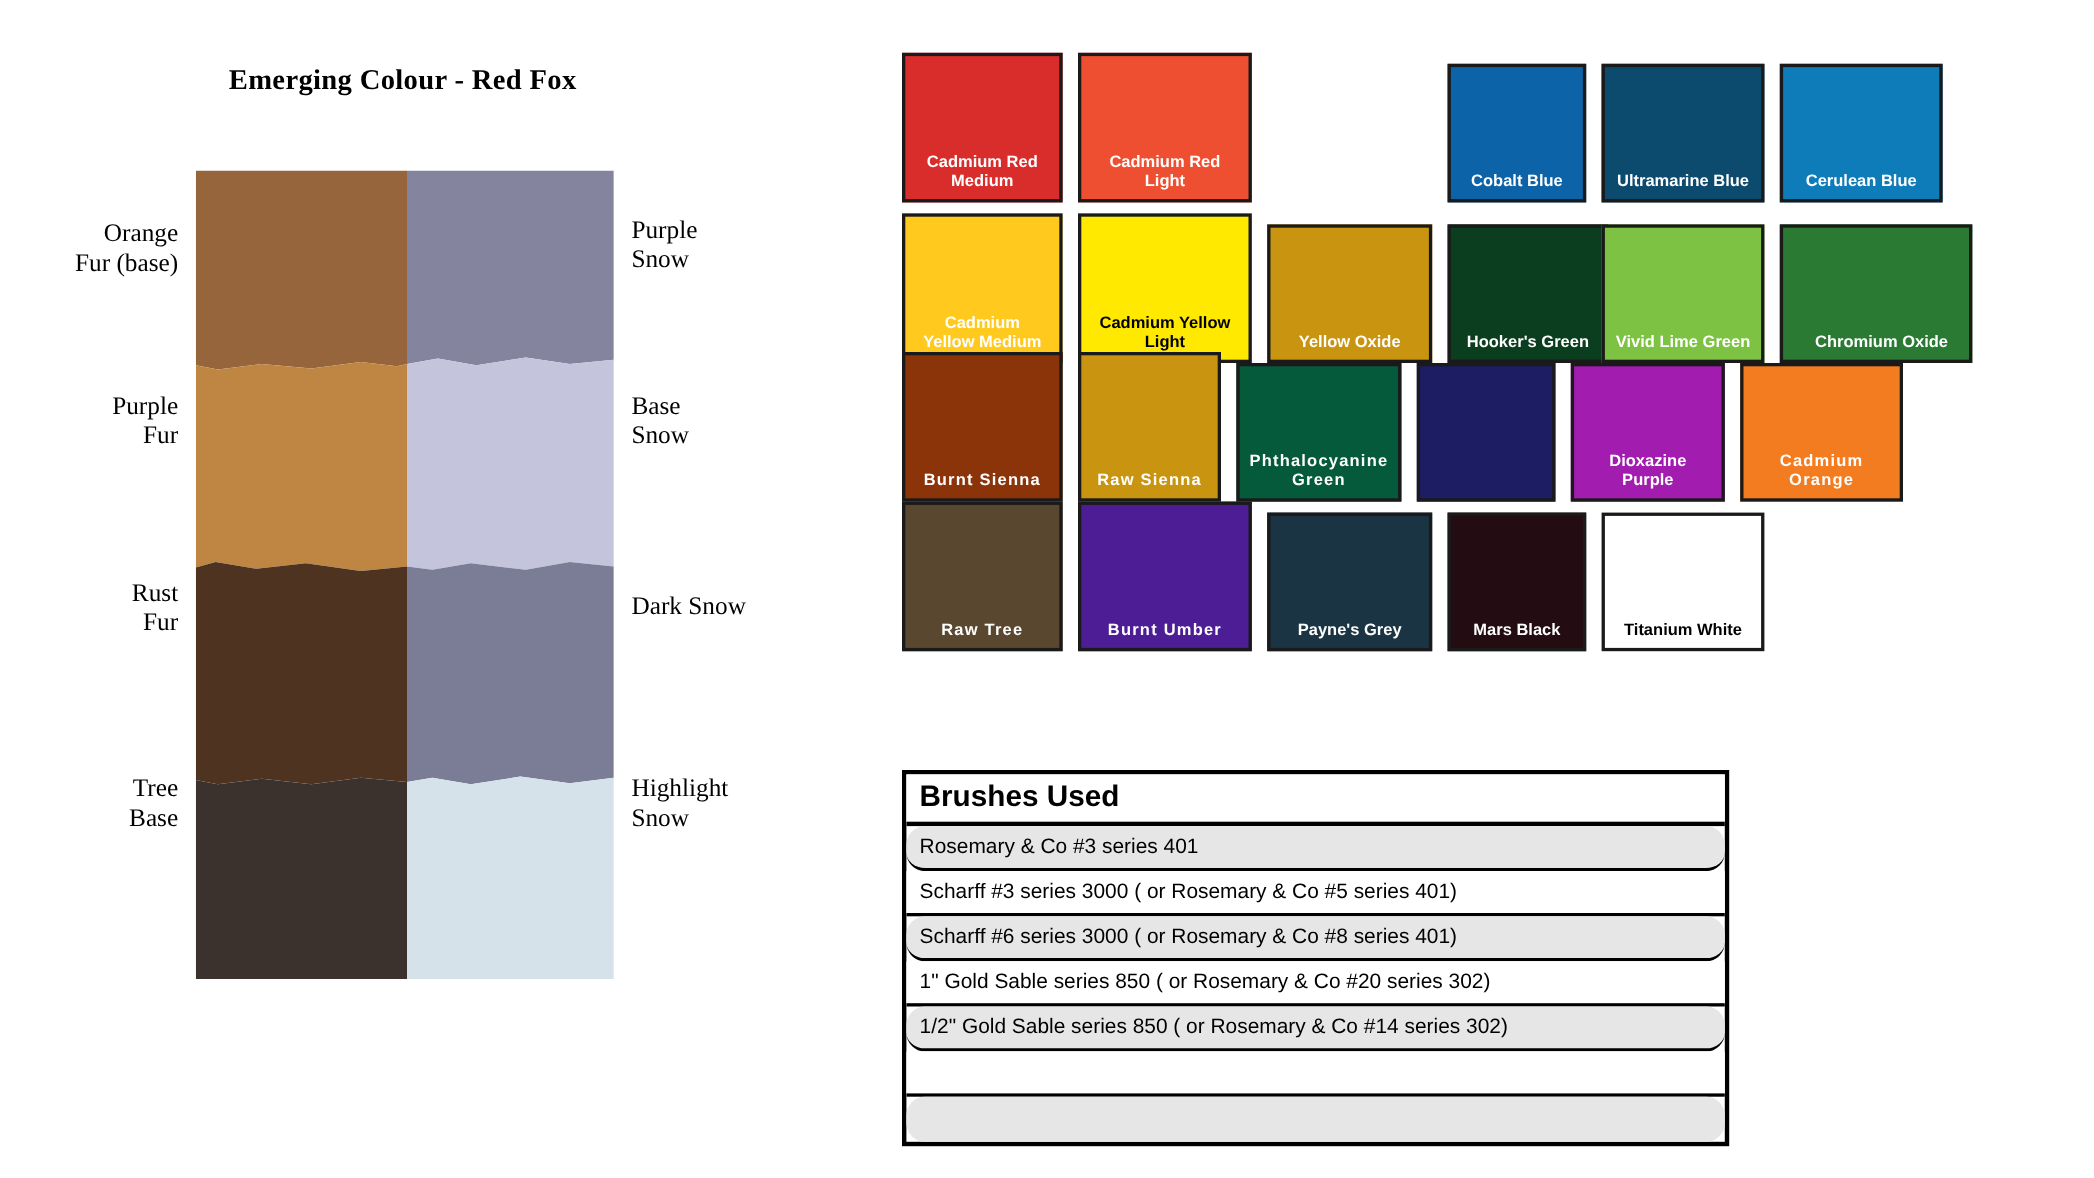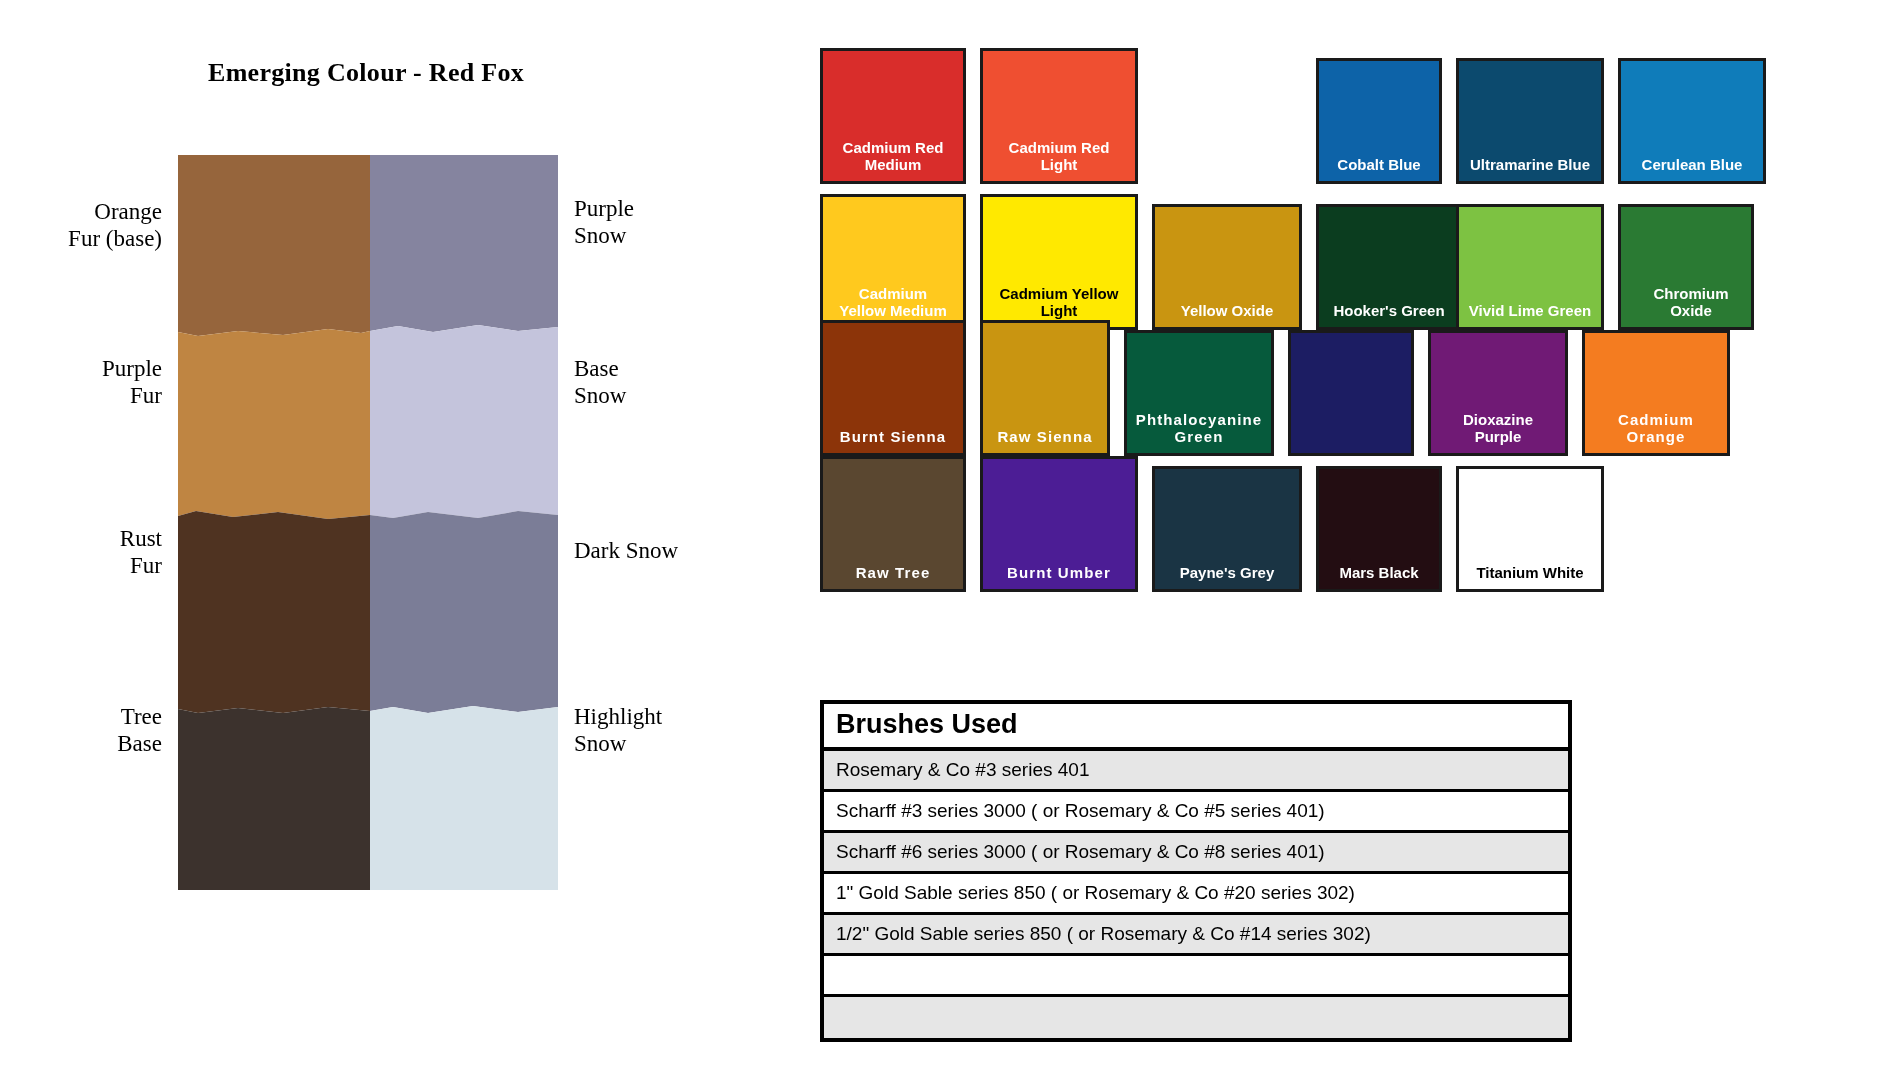--- a/index.html
+++ b/index.html
@@ -74,21 +74,21 @@
   }
   .brow {
     font-family: "Liberation Sans", sans-serif;
     font-size: 19px; color: #000;
     padding: 8px 0 8px 12px;
     height: 41px;
     border-bottom: 3px solid #000;
     white-space: nowrap;
   }
   .brow:last-child { border-bottom: none; }
-  .brow.alt { background: #e6e6e6; }
+  .brow.alt { background: #e6e6e6; border-radius: 17px; }
   .brow.plain { background: #ffffff; }
 </style>
 </head>
 <body>
 
 <div id="page">
 
   <div id="title">Emerging Colour - Red Fox</div>
 
   <div id="swatch-panel">
@@ -154,39 +154,39 @@
         </div>
         <div class="pswatch" style="left: 332px; width: 150px; height: 126px; top: 20px; background: rgb(201, 149, 17);">
           <div class="pname" style="color: rgb(255, 255, 255);">Yellow Oxide</div>
         </div>
         <div class="pswatch" style="left: 496px; width: 146px; height: 126px; top: 20px; background: rgb(11, 61, 31);">
           <div class="pname" style="color: rgb(255, 255, 255);">Hooker's Green</div>
         </div>
         <div class="pswatch" style="left: 636px; width: 148px; height: 126px; top: 20px; background: rgb(125, 194, 66);">
           <div class="pname" style="color: rgb(255, 255, 255);">Vivid Lime Green</div>
         </div>
-        <div class="pswatch" style="left: 798px; width: 136px; height: 126px; top: 20px; background: rgb(42, 122, 51); padding-left: 10px;">
+        <div class="pswatch" style="left: 798px; width: 175px; height: 126px; top: 20px; background: rgb(42, 122, 51); padding-left: 10px;">
           <div class="pname" style="color: rgb(255, 255, 255);">Chromium Oxide</div>
         </div>
       </div>
       <div class="prow" style="top: 282px; height: 136px;">
         <div class="pswatch" style="left: 0px; width: 146px; height: 136px; top: 0px; background: rgb(140, 52, 9);">
           <div class="pname sp" style="color: rgb(255, 255, 255);">Burnt Sienna</div>
         </div>
         <div class="pswatch" style="left: 160px; width: 130px; height: 136px; top: 0px; background: rgb(201, 149, 17);">
           <div class="pname sp" style="color: rgb(255, 255, 255);">Raw Sienna</div>
         </div>
         <div class="pswatch" style="left: 304px; width: 150px; height: 126px; top: 10px; background: rgb(6, 90, 60);">
           <div class="pname sp" style="color: rgb(255, 255, 255);">Phthalocyanine
 Green</div>
         </div>
         <div class="pswatch" style="left: 468px; width: 126px; height: 126px; top: 10px; background: rgb(28, 29, 99);">
           <div class="pname" style="color: rgb(255, 255, 255);"></div>
         </div>
-        <div class="pswatch" style="left: 608px; width: 140px; height: 126px; top: 10px; background: #701a75;">
+        <div class="pswatch" style="left: 608px; width: 140px; height: 126px; top: 10px; background: #a21caf;">
           <div class="pname" style="color: rgb(255, 255, 255);">Dioxazine
 Purple</div>
         </div>
         <div class="pswatch" style="left: 762px; width: 148px; height: 126px; top: 10px; background: rgb(244, 124, 32);">
           <div class="pname sp" style="color: rgb(255, 255, 255);">Cadmium
 Orange</div>
         </div>
       </div>
       <div class="prow" style="top: 418px; height: 136px;">
         <div class="pswatch" style="left: 0px; width: 146px; height: 136px; top: 0px; background: rgb(90, 71, 48);">

